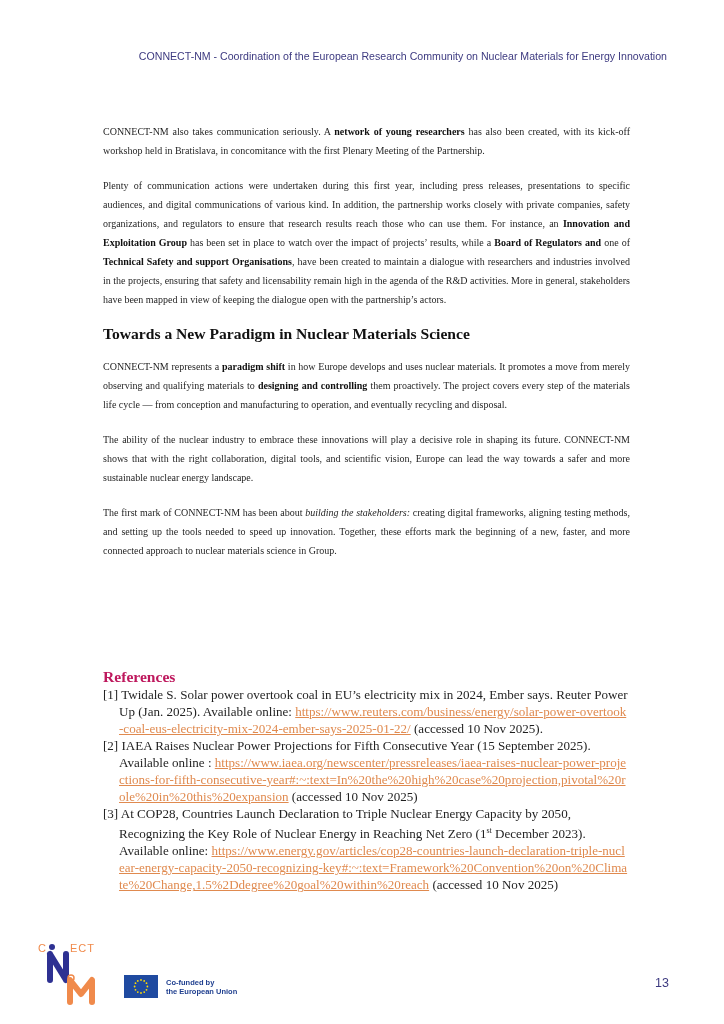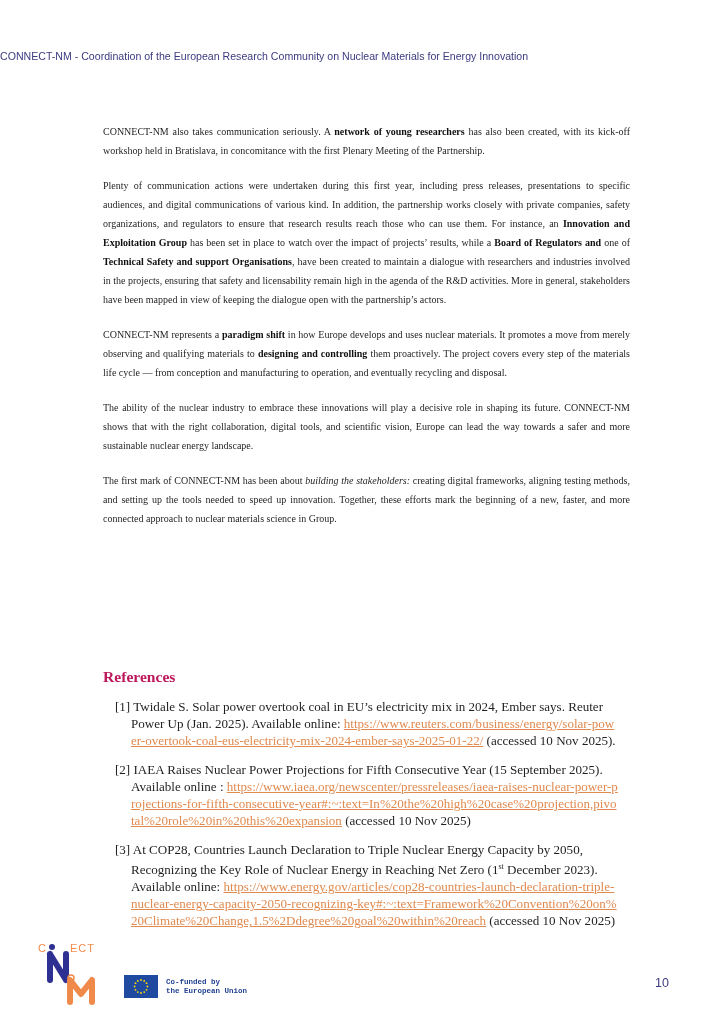--- a/index.html
+++ b/index.html
@@ -1,46 +1,47 @@
 <!DOCTYPE html>
 <html><head>
 <meta charset="utf-8">
 <style>
   html, body { margin:0; padding:0; background:#ffffff; }
   body { width:724px; height:1024px; position:relative; overflow:hidden;
          font-family: "Liberation Serif", "DejaVu Serif", serif; color:#1f1f1f; }
-  .header { position:absolute; left:0; right:0; top:50px; text-align:left; padding-right:57px;
+  .header { position:absolute; left:0; right:0; top:50px; text-align:right; padding-right:57px;
             font-family:"Liberation Sans", "DejaVu Sans", sans-serif; font-size:10.6px; color:#3d3a80; }
   .content { position:absolute; left:103px; width:527px; top:122px; }
   p.body { margin:0 0 16px 0; font-size:10px; line-height:19px; text-align:justify; }
   h2.section { margin:8px 0 14px 0; font-size:15.6px; font-weight:bold; color:#111; }
   h2.refs { margin:0 0 1px 0; font-size:15.6px; font-weight:bold; color:#be185d; position:absolute; top:546px; }
   .reflist { position:absolute; top:564px; left:0; width:527px; }
-  .ref { font-size:13.05px; line-height:17px; padding-left:16px; text-indent:-16px; margin:12px; }
+  .ref { font-size:13.05px; line-height:17px; padding-left:16px; text-indent:-16px; margin:0; }
   .ref a { color:#e08a4f; text-decoration:underline; word-break:break-all; }
   b { font-weight:bold; color:#111; }
   i { font-style:italic; }
   .logo { position:absolute; left:36px; top:940px; width:70px; height:66px; }
   .eu { position:absolute; left:124px; top:975px; display:flex; align-items:center; }
   .eu-flag { width:34px; height:23px; background:#1f4aa0; position:relative; }
-  .eu-text { margin-left:8px; font-family:Liberation Mono, monospace; font-size:7.5px;
+  .eu-text { margin-left:8px; font-family:Liberation Sans, sans-serif; font-size:7.5px;
              font-weight:bold; color:#1f3f8f; line-height:9px; }
   .page-num { position:absolute; left:655px; top:976px; font-family:"Liberation Sans","DejaVu Sans",sans-serif;
               font-size:12.5px; color:#3d3a80; }
 </style>
 </head>
 <body>
 
 <div class="header">CONNECT-NM - Coordination of the European Research Community on Nuclear Materials for Energy Innovation</div>
 
 <div class="content">
   <p class="body"><span>CONNECT-NM also takes communication seriously. A </span><b>network of young researchers</b><span> has also been created, with its kick-off workshop held in Bratislava, in concomitance with the first Plenary Meeting of the Partnership.</span></p>
 
   <p class="body"><span>Plenty of communication actions were undertaken during this first year, including press releases, presentations to specific audiences, and digital communications of various kind. In addition, the partnership works closely with private companies, safety organizations, and regulators to ensure that research results reach those who can use them. For instance, an </span><b>Innovation and Exploitation Group</b><span> has been set in place to watch over the impact of projects’ results, while a </span><b>Board of Regulators and</b><span> one of </span><b>Technical Safety and support Organisations</b><span>, have been created to maintain a dialogue with researchers and industries involved in the projects, ensuring that safety and licensability remain high in the agenda of the R&amp;D activities. More in general, stakeholders have been mapped in view of keeping the dialogue open with the partnership’s actors.</span></p>
 
+  <h2 class="section">Towards a New Paradigm in Nuclear Materials Science</h2>
 
   <p class="body"><span>CONNECT-NM represents a </span><b>paradigm shift</b><span> in how Europe develops and uses nuclear materials. It promotes a move from merely observing and qualifying materials to </span><b>designing and controlling</b><span> them proactively. The project covers every step of the materials life cycle — from conception and manufacturing to operation, and eventually recycling and disposal.</span></p>
 
   <p class="body">The ability of the nuclear industry to embrace these innovations will play a decisive role in shaping its future. CONNECT-NM shows that with the right collaboration, digital tools, and scientific vision, Europe can lead the way towards a safer and more sustainable nuclear energy landscape.</p>
 
   <p class="body"><span>The first mark of CONNECT-NM has been about </span><i>building the stakeholders:</i><span> creating digital frameworks, aligning testing methods, and setting up the tools needed to speed up innovation. Together, these efforts mark the beginning of a new, faster, and more connected approach to nuclear materials science in Group.</span></p>
 
   <h2 class="refs">References</h2>
 
   <div class="reflist">
@@ -79,13 +80,13 @@
           <circle cx="13.8" cy="5.9" r="0.9"></circle>
       </g>
     </svg>
   </div>
   <div class="eu-text">
     <div>Co-funded by</div>
     <div>the European Union</div>
   </div>
 </div>
 
-<div class="page-num">10</div>
+<div class="page-num">13</div>
 
 </body></html>

